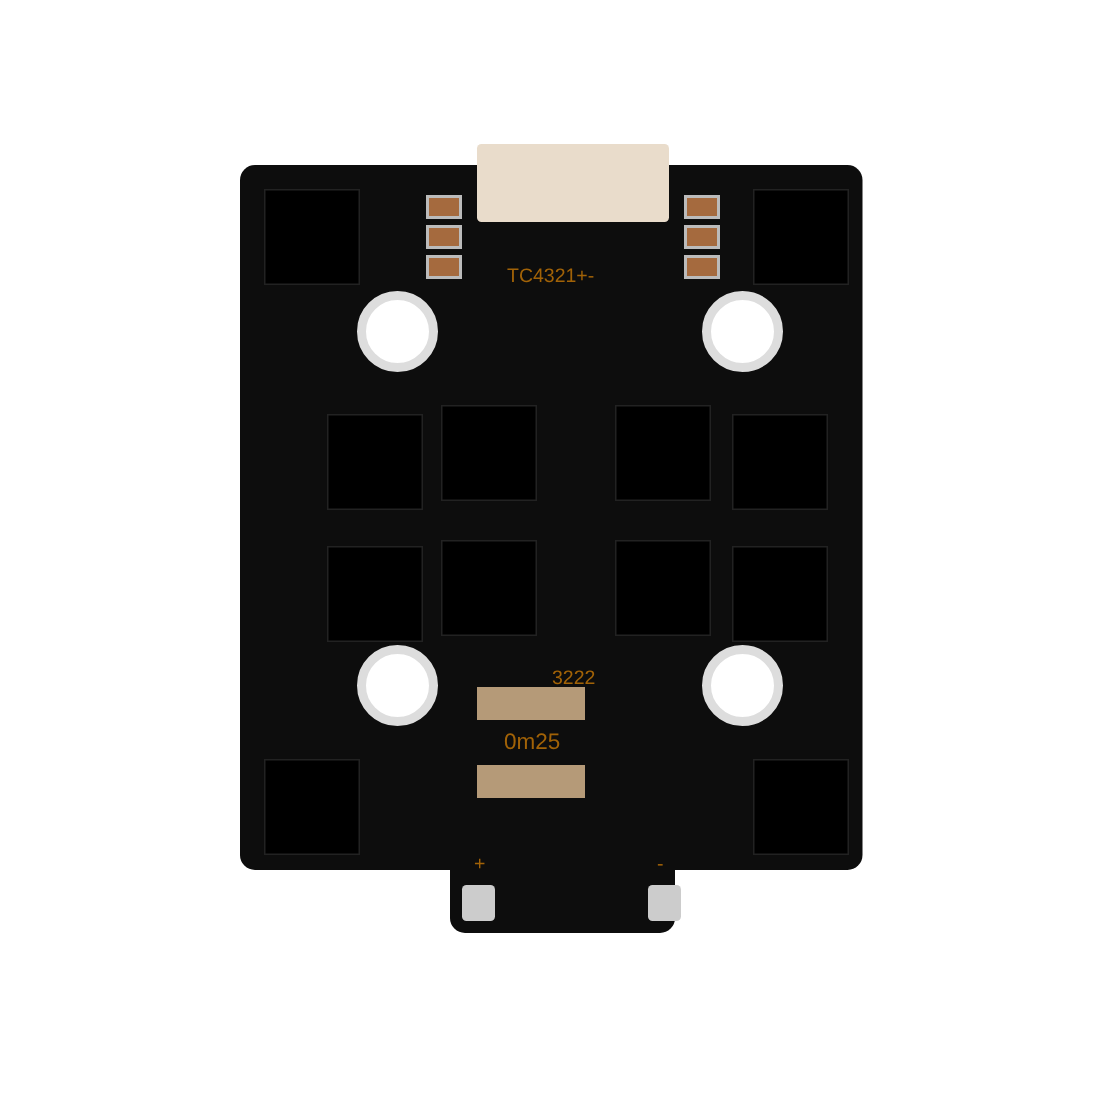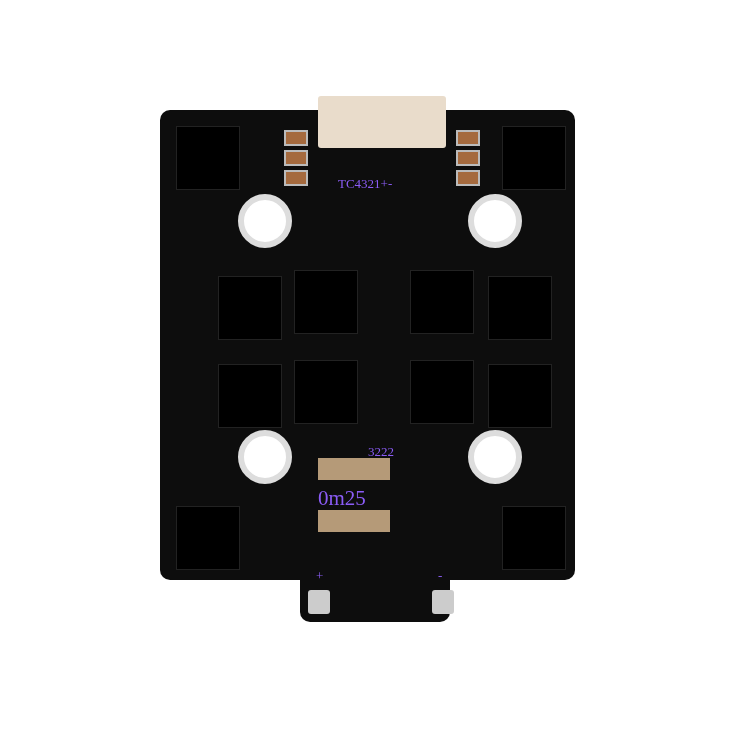--- a/index.html
+++ b/index.html
@@ -2,21 +2,21 @@
 <html><head>
 <meta charset="utf-8">
 <style>
 body{margin:0;width:740px;height:740px;background:#fff;position:relative;overflow:hidden;font-family:"Liberation Sans",sans-serif}
 .board{position:absolute;left:160px;top:110px;width:415px;height:470px;background:#0d0d0d;border-radius:10px}
 .tab{position:absolute;left:300px;top:560px;width:150px;height:62px;background:#0d0d0d;border-radius:0 0 10px 10px}
 .conn{position:absolute;left:318px;top:96px;width:128px;height:52px;background:#e9dccb;border-radius:3px}
 .hole{position:absolute;width:54px;height:54px;border-radius:50%;background:#fff;border:6px solid #ddd;box-sizing:border-box}
 .chip{position:absolute;width:62px;height:62px;background:#000;border:1px solid #222}
 .cap{position:absolute;width:20px;height:12px;background:#a56a3e;border:2px solid #bbb}
-.txt{position:absolute;color:#8b5cf6;font-size:13px;font-family:Liberation Serif, serif}
+.txt{position:absolute;color:#a16207;font-size:13px;font-family:Liberation Sans, sans-serif}
 .pad{position:absolute;width:22px;height:24px;background:#ccc;border-radius:3px;top:590px}
 .shunt{position:absolute;left:318px;width:72px;height:22px;background:#b59a78}
 </style>
 </head>
 <body>
 
 <div class="board"></div>
 <div class="tab"></div>
 <div class="conn"></div>
 <div class="txt" style="left:338px;top:176px">TC4321+-</div>
@@ -36,19 +36,19 @@
 <div class="chip" style="left:502px;top:126px"></div>
 <div class="chip" style="left:176px;top:506px"></div>
 <div class="chip" style="left:502px;top:506px"></div>
 <div class="cap" style="left:284px;top:130px"></div>
 <div class="cap" style="left:284px;top:150px"></div>
 <div class="cap" style="left:284px;top:170px"></div>
 <div class="cap" style="left:456px;top:130px"></div>
 <div class="cap" style="left:456px;top:150px"></div>
 <div class="cap" style="left:456px;top:170px"></div>
 <div class="shunt" style="top:458px"></div>
-<div class="txt" style="left:318px;top:486px;font-size:21px">0m25</div>
+<div class="txt" style="left:336px;top:486px;font-size:15px">0m25</div>
 <div class="shunt" style="top:510px"></div>
 <div class="txt" style="left:368px;top:444px">3222</div>
 <div class="txt" style="left:316px;top:568px">+</div>
 <div class="txt" style="left:438px;top:568px">-</div>
 <div class="pad" style="left:308px"></div>
 <div class="pad" style="left:432px"></div>
 
 </body></html>

